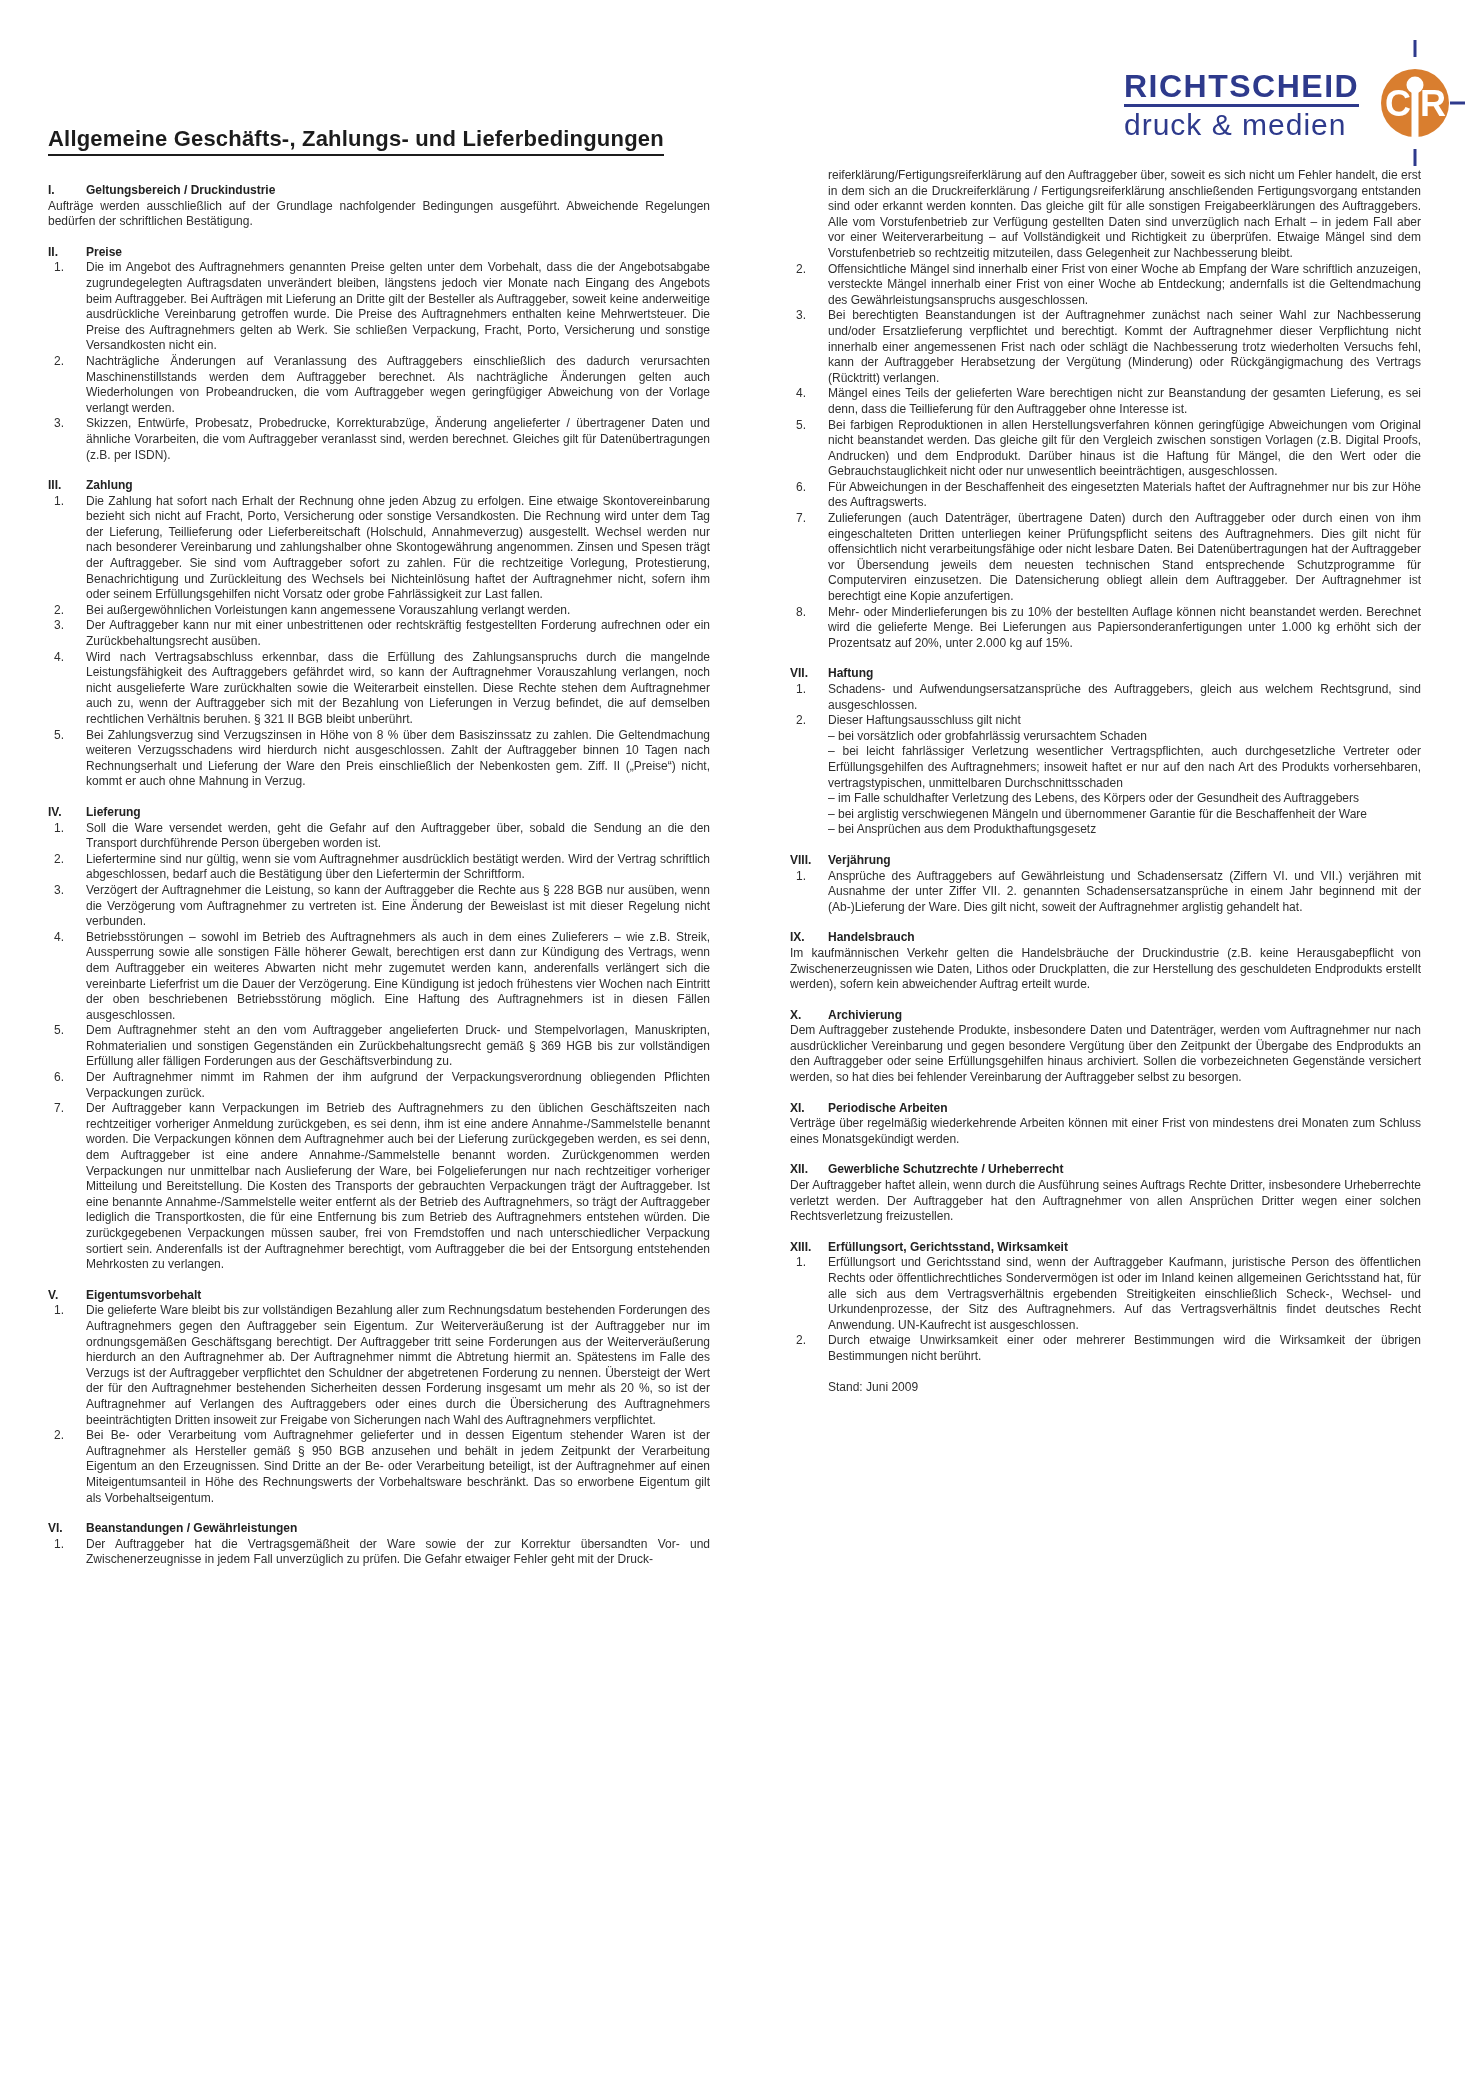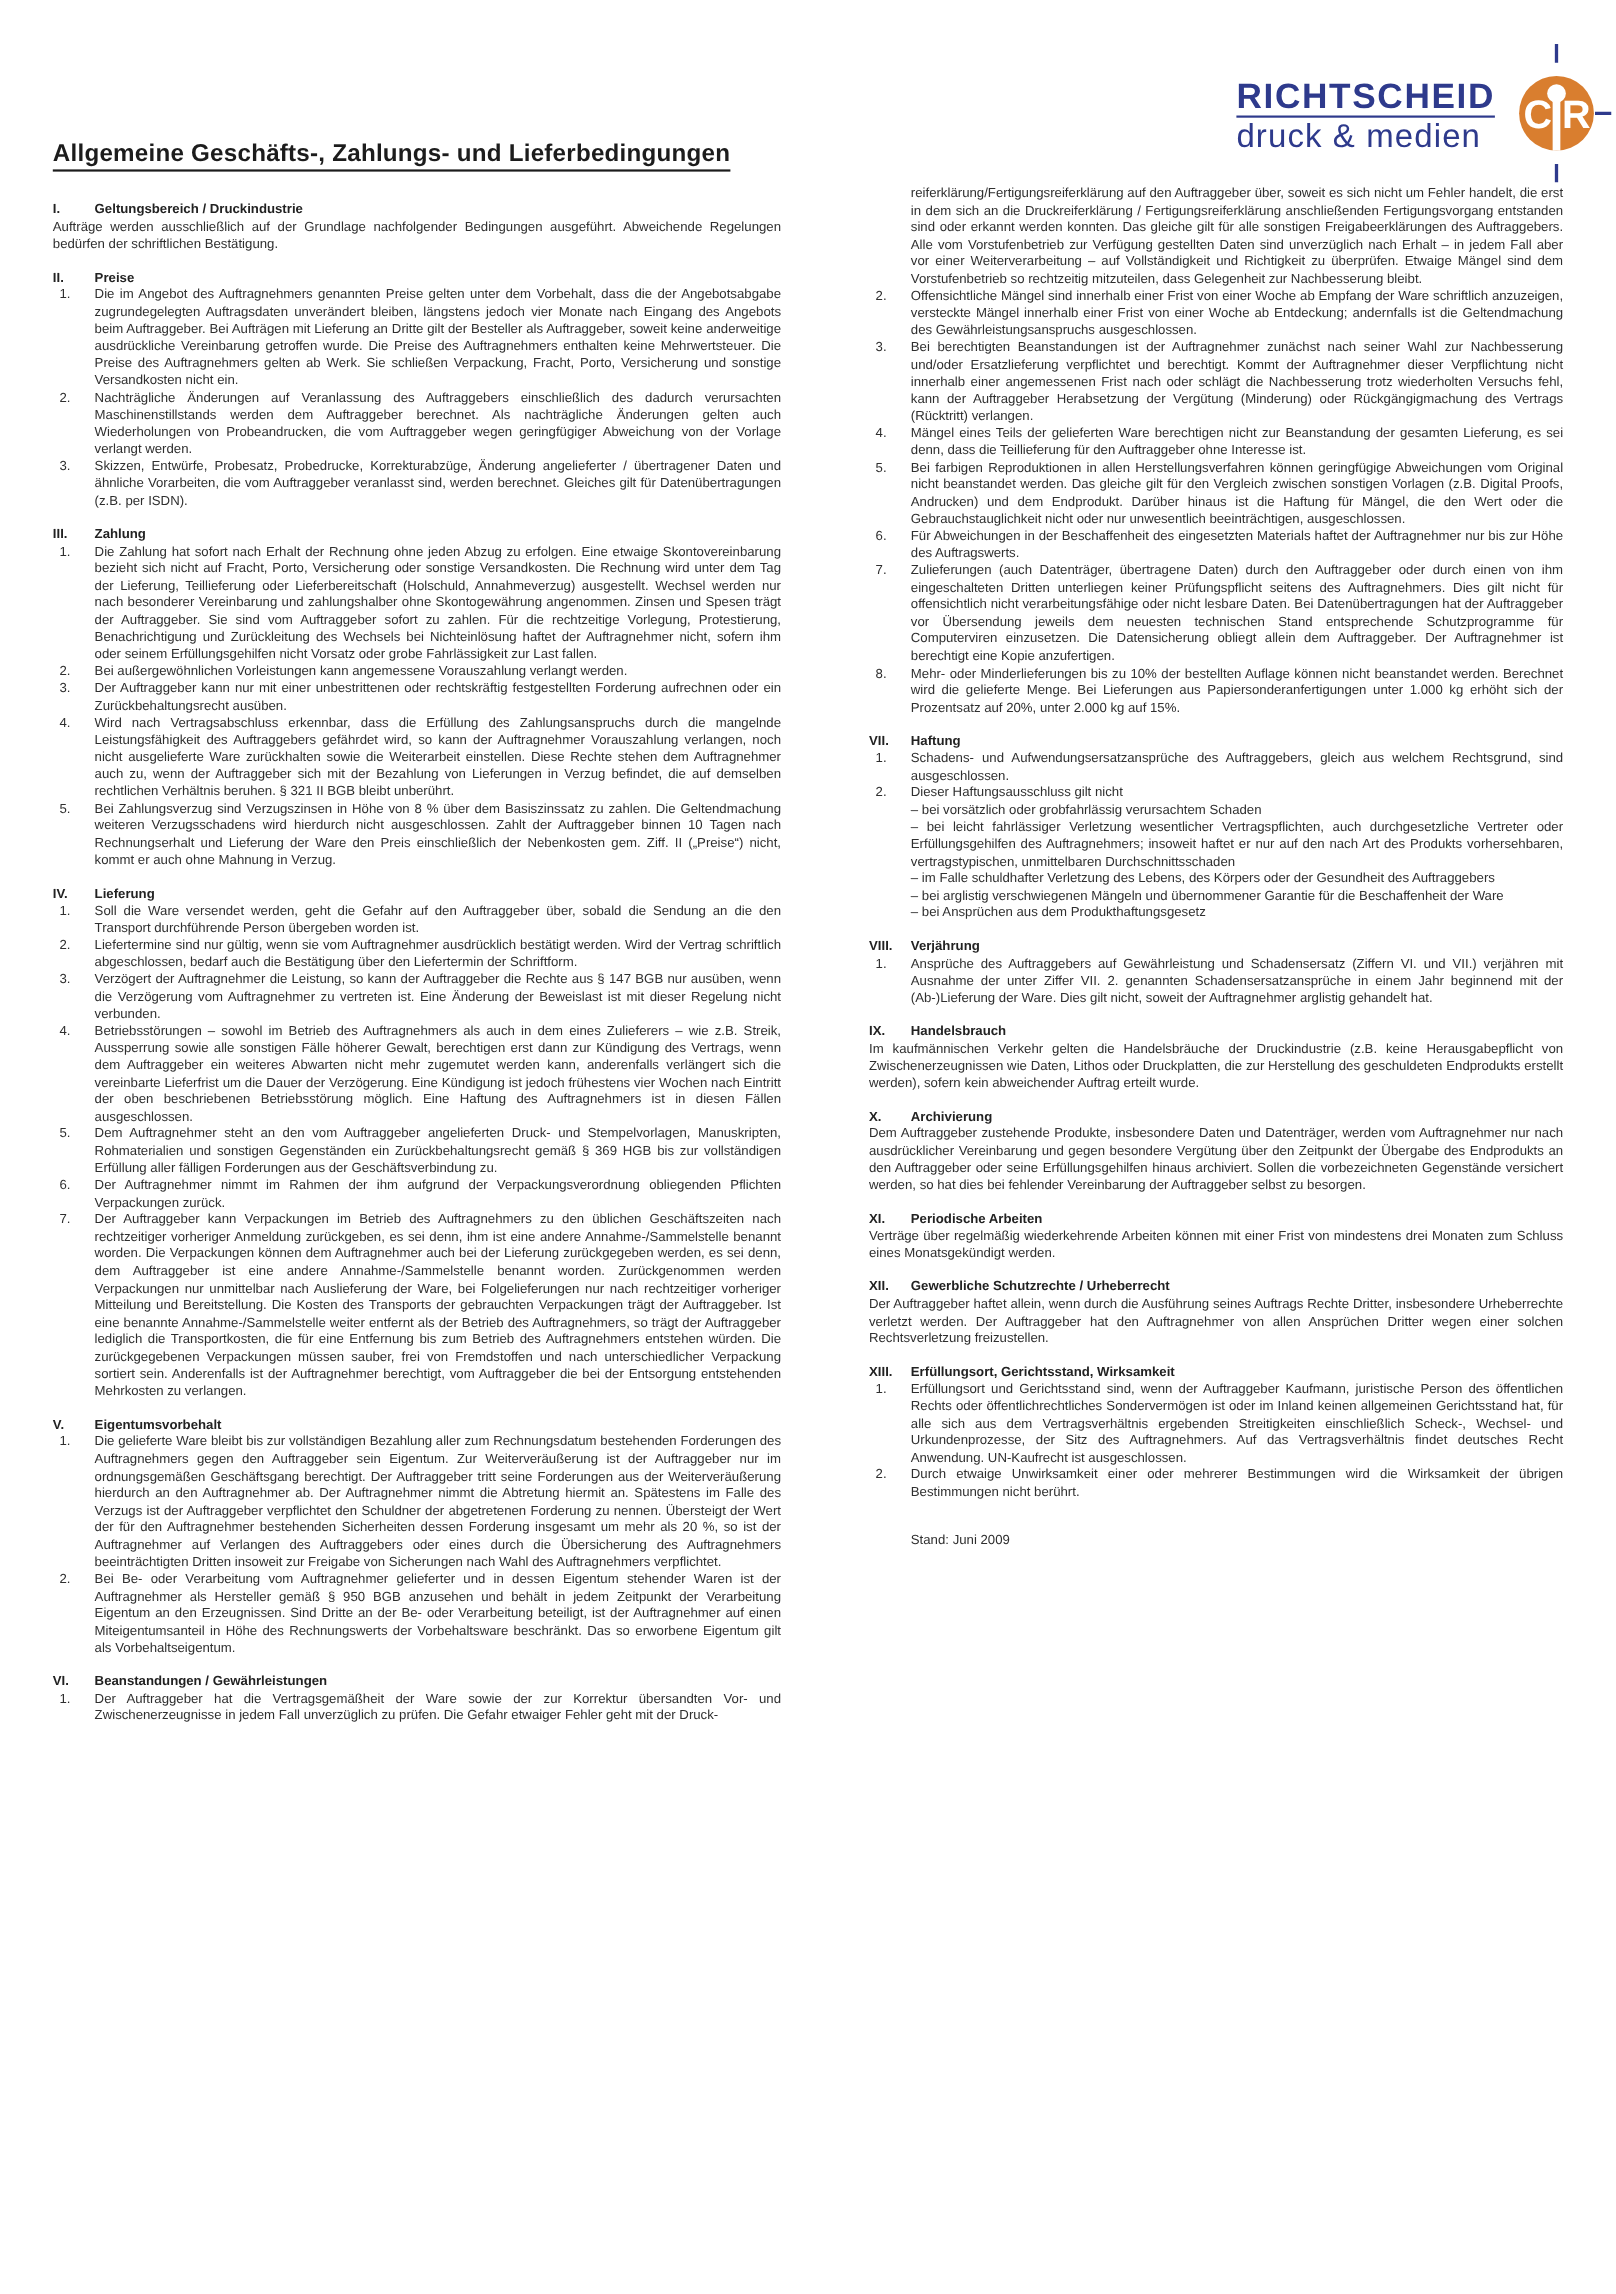--- a/index.html
+++ b/index.html
@@ -28,21 +28,21 @@
   .col-left  { left:48px;  width:662px; }
   .col-right { left:790px; width:631px; }
   .blk-h { display:flex; font-weight:bold; color:#222; margin-top:15px; text-align:left; }
   .blk-h .num { flex:0 0 38px; }
   .blk-item { display:flex; }
   .blk-item .num { flex:0 0 32px; padding-left:6px; text-align:left; }
   .blk-item .itxt { flex:1 1 auto; text-align:justify; }
   .blk-p { text-align:justify; }
   .blk-sub { margin-left:38px; text-align:justify; }
   .blk-cont { margin-left:38px; text-align:justify; }
-  .blk-stand { margin-left:38px; margin-top:28px; text-align:left; }
+  .blk-stand { margin-left:38px; margin-top:15px; text-align:left; }
 </style>
 </head>
 <body>
 
 <div class="page">
 
   <div class="doc-title">Allgemeine Geschäfts-, Zahlungs- und Lieferbedingungen</div>
 
   <div class="logo">
     <div class="logo-text">
@@ -117,21 +117,21 @@
       <div class="blk-item">
         <span class="num">1.</span>
         <div class="itxt">Soll die Ware versendet werden, geht die Gefahr auf den Auftraggeber über, sobald die Sendung an die den Transport durchführende Person übergeben worden ist.</div>
       </div>
       <div class="blk-item">
         <span class="num">2.</span>
         <div class="itxt">Liefertermine sind nur gültig, wenn sie vom Auftragnehmer ausdrücklich bestätigt werden. Wird der Vertrag schriftlich abgeschlossen, bedarf auch die Bestätigung über den Liefertermin der Schriftform.</div>
       </div>
       <div class="blk-item">
         <span class="num">3.</span>
-        <div class="itxt">Verzögert der Auftragnehmer die Leistung, so kann der Auftraggeber die Rechte aus § 147 BGB nur ausüben, wenn die Verzögerung vom Auftragnehmer zu vertreten ist. Eine Änderung der Beweislast ist mit dieser Regelung nicht verbunden.</div>
+        <div class="itxt">Verzögert der Auftragnehmer die Leistung, so kann der Auftraggeber die Rechte aus § 228 BGB nur ausüben, wenn die Verzögerung vom Auftragnehmer zu vertreten ist. Eine Änderung der Beweislast ist mit dieser Regelung nicht verbunden.</div>
       </div>
       <div class="blk-item">
         <span class="num">4.</span>
         <div class="itxt">Betriebsstörungen – sowohl im Betrieb des Auftragnehmers als auch in dem eines Zulieferers – wie z.B. Streik, Aussperrung sowie alle sonstigen Fälle höherer Gewalt, berechtigen erst dann zur Kündigung des Vertrags, wenn dem Auftraggeber ein weiteres Abwarten nicht mehr zugemutet werden kann, anderenfalls verlängert sich die vereinbarte Lieferfrist um die Dauer der Verzögerung. Eine Kündigung ist jedoch frühestens vier Wochen nach Eintritt der oben beschriebenen Betriebsstörung möglich. Eine Haftung des Auftragnehmers ist in diesen Fällen ausgeschlossen.</div>
       </div>
       <div class="blk-item">
         <span class="num">5.</span>
         <div class="itxt">Dem Auftragnehmer steht an den vom Auftraggeber angelieferten Druck- und Stempelvorlagen, Manuskripten, Rohmaterialien und sonstigen Gegenständen ein Zurückbehaltungsrecht gemäß § 369 HGB bis zur vollständigen Erfüllung aller fälligen Forderungen aus der Geschäftsverbindung zu.</div>
       </div>
       <div class="blk-item">

